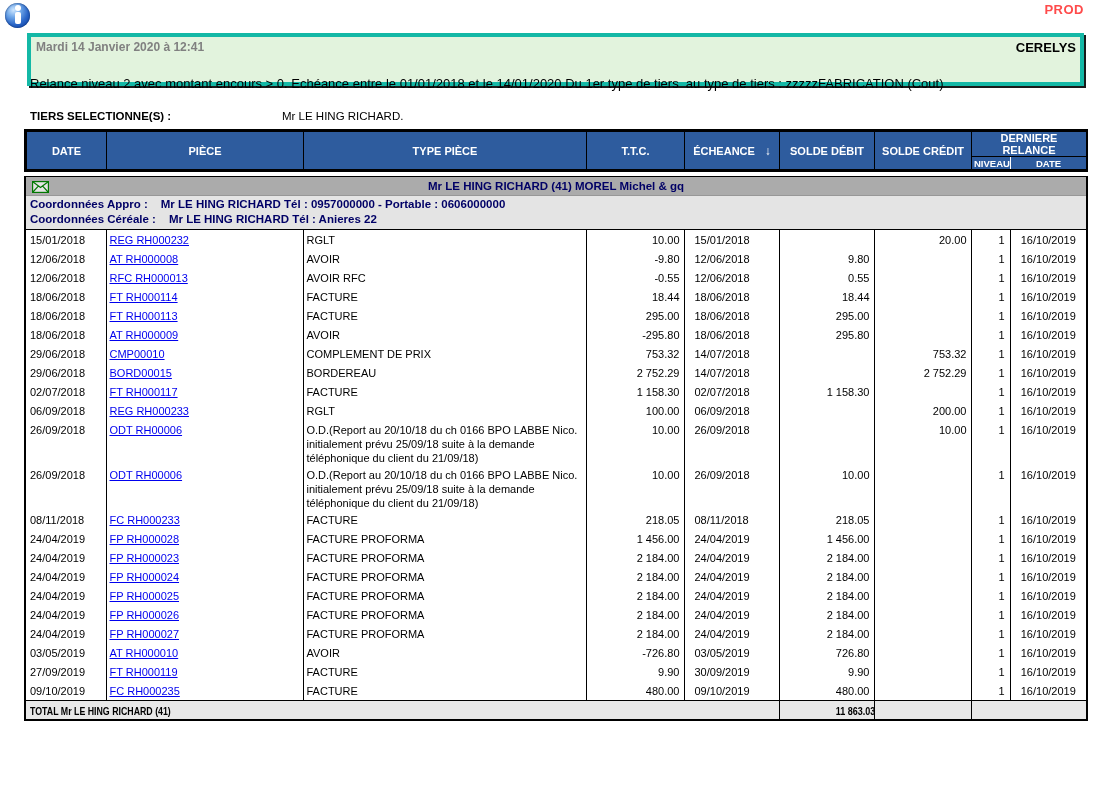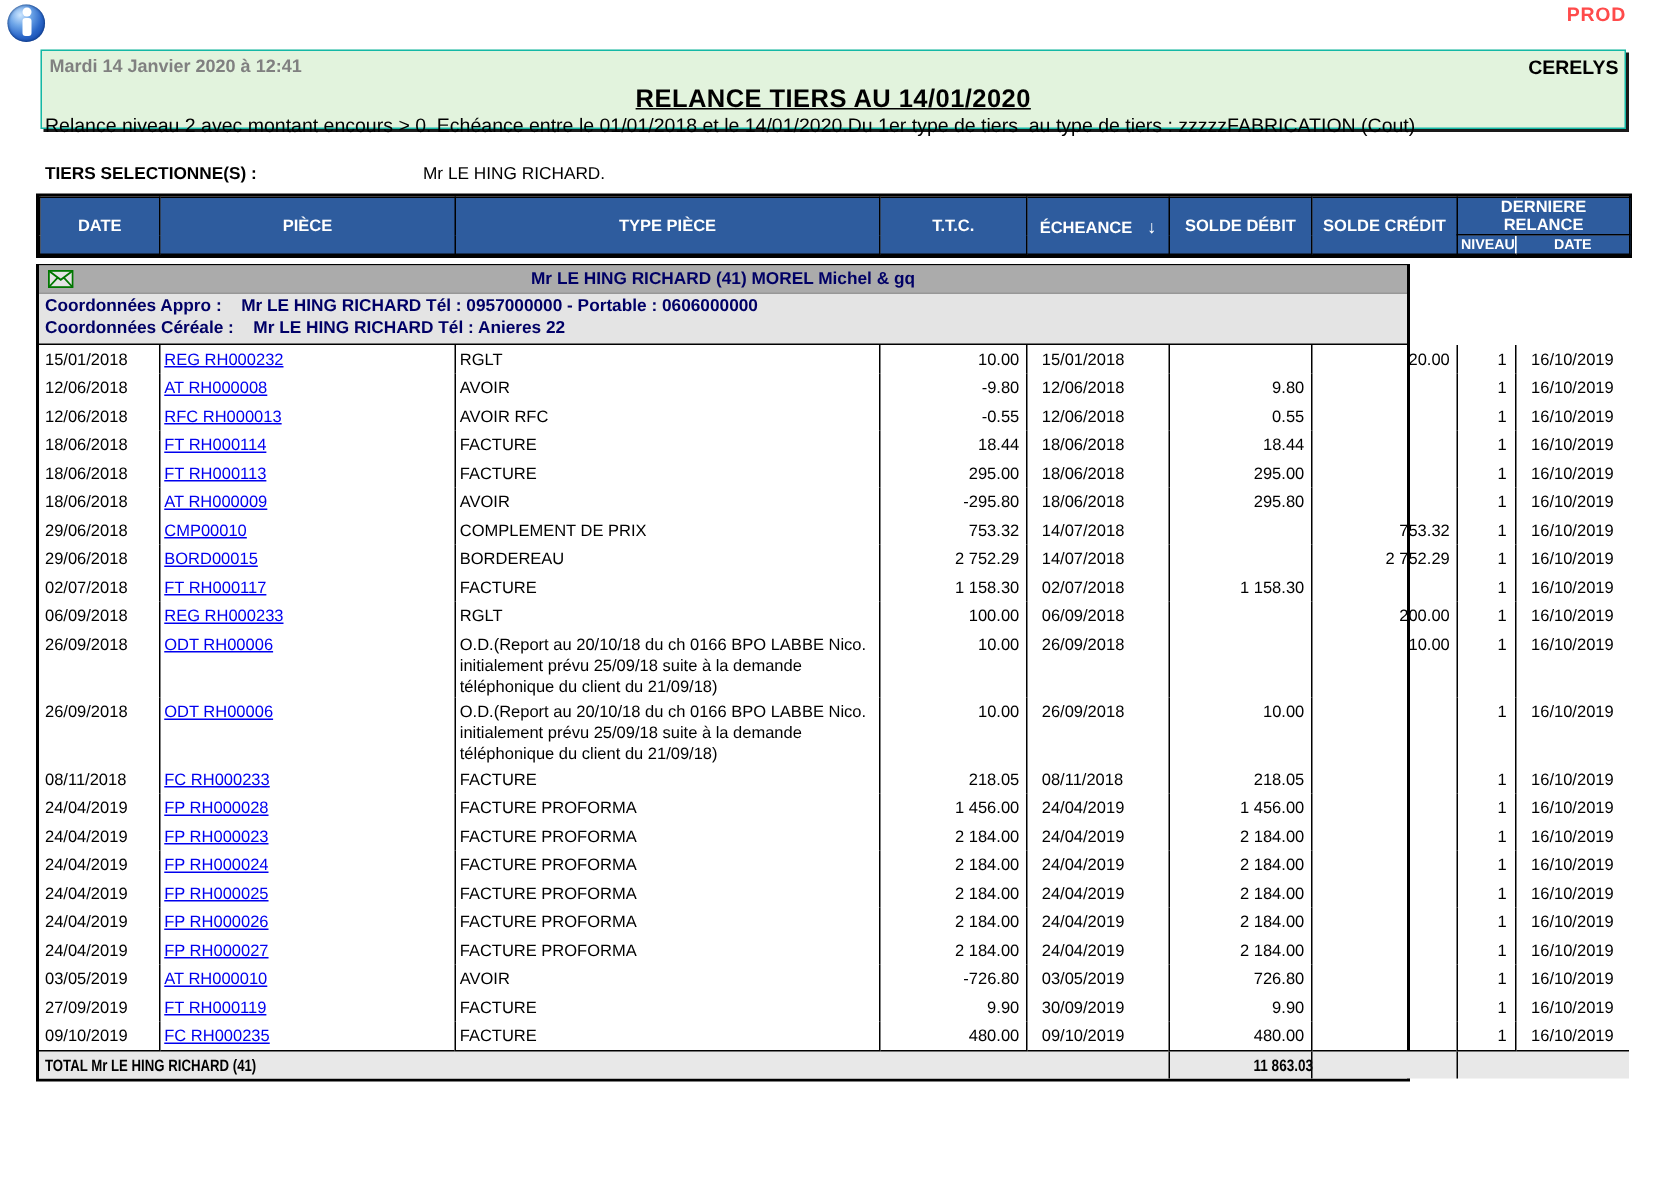--- a/index.html
+++ b/index.html
@@ -9,21 +9,21 @@
   
   .info-icon { position:absolute; left:5px; top:3px; width:25px; height:25px; border-radius:50%;
     background:radial-gradient(circle at 34% 28%, #cde6ff 0%, #6ea6e8 30%, #2a66c8 60%, #0b3da0 95%);
     box-shadow:inset 0 0 2px #03245e; cursor:pointer; }
   .info-icon .dot { position:absolute; left:10px; top:2px; width:6px; height:6px; border-radius:50%; background:#fff; }
   .info-icon .stem { position:absolute; left:10px; top:9px; width:6px; height:12px; background:#fff; border-radius:2px; }
   .prod { position:absolute; right:35px; top:2px; font-size:13px; font-weight:bold; color:#ff4b4b; letter-spacing:0.5px; }
 
   
   .banner { position:absolute; left:27px; top:33px; width:1057px; height:53px; background:#e2f3dd;
-    border:1px solid #14b8a6; box-shadow:2px 2px 0 #1a1a1a; }
+    border:4px solid #14b8a6; box-shadow:2px 2px 0 #1a1a1a; }
   .banner-datetime { position:absolute; left:5px; top:3px; font-size:12px; font-weight:bold; color:#808080; }
   .banner-company { position:absolute; right:4px; top:3px; font-size:13px; font-weight:bold; color:#000; }
   .banner-title { position:absolute; left:0; right:0; top:22px; text-align:center; font-size:17px; font-weight:bold;
     text-decoration:underline; letter-spacing:0.3px; }
 
   .subtitle { position:absolute; left:30px; top:76px; font-size:13px; white-space:pre; }
   .tiers-line { position:absolute; left:30px; top:110px; font-size:11.5px; }
   .tiers-label { font-weight:bold; }
   .tiers-value { position:absolute; left:235px; top:0; white-space:nowrap; font-weight:normal;padding-left:17px; }
 
@@ -35,21 +35,21 @@
 
   .hdr-box { border:2px solid #000; width:1064px; }
   .hdr-table th { background:#2e5c9e; color:#fff; font-size:11px; font-weight:bold; text-align:center;
     border:1px solid #000; padding:0 2px; }
   .hdr-table tr.main th { height:14px; }
   .hdr-table th.span2 { height:13px; }
   .hdr-table tr.sub th { height:13px; font-size:9.5px; border-top:1px solid #fff; }
   .hdr-table tr.sub th.nv { border-right:1px solid #fff; }
   .hdr-table .arrow { font-size:12px; font-weight:normal; margin-left:10px; }
 
-  .body-box { border:2px solid #000; border-top:1.5px solid #000; width:916px; margin-top:4px; background:#fff; }
+  .body-box { border:2px solid #000; border-top:1.5px solid #000; width:1064px; margin-top:4px; background:#fff; }
   .group-bar { height:19px; background:#ababab; position:relative; text-align:center;
     font-size:11.5px; font-weight:bold; color:#000066; line-height:19px; border-bottom:1px solid #979797; }
   .group-bar .env { position:absolute; left:6px; top:3px; cursor:pointer; }
   .coords { background:#e4e4e4; border-bottom:1px solid #000; padding:1px 0 2px 4px;
     font-size:11.5px; font-weight:bold; color:#000066; line-height:15px; }
   .coords .coord-value { margin-left:13px; }
 
   .data-table td { border-right:1px solid #000; font-size:11px; vertical-align:top;
     padding-top:3px; height:19px; line-height:14px; }
   .data-table td:last-child { border-right:none; }
@@ -72,21 +72,20 @@
 
 <div class="info-icon" title="">
   <span class="dot"></span>
   <span class="stem"></span>
 </div>
 <div class="prod">PROD</div>
 
 <div class="banner">
   <div class="banner-datetime">Mardi 14 Janvier 2020 à 12:41</div>
   <div class="banner-company">CERELYS</div>
-  <div class="banner-title">RELANCE TIERS AU 14/01/2020</div>
 </div>
 
 <div class="subtitle">Relance niveau 2 avec montant encours &gt; 0. Echéance entre le 01/01/2018 et le 14/01/2020.Du 1er type de tiers  au type de tiers : zzzzzFABRICATION (Cout)</div>
 <div class="tiers-line">
   <span class="tiers-label">TIERS SELECTIONNE(S) :</span>
   <span class="tiers-value">Mr LE HING RICHARD.</span>
 </div>
 
 <div class="tablewrap">
 

